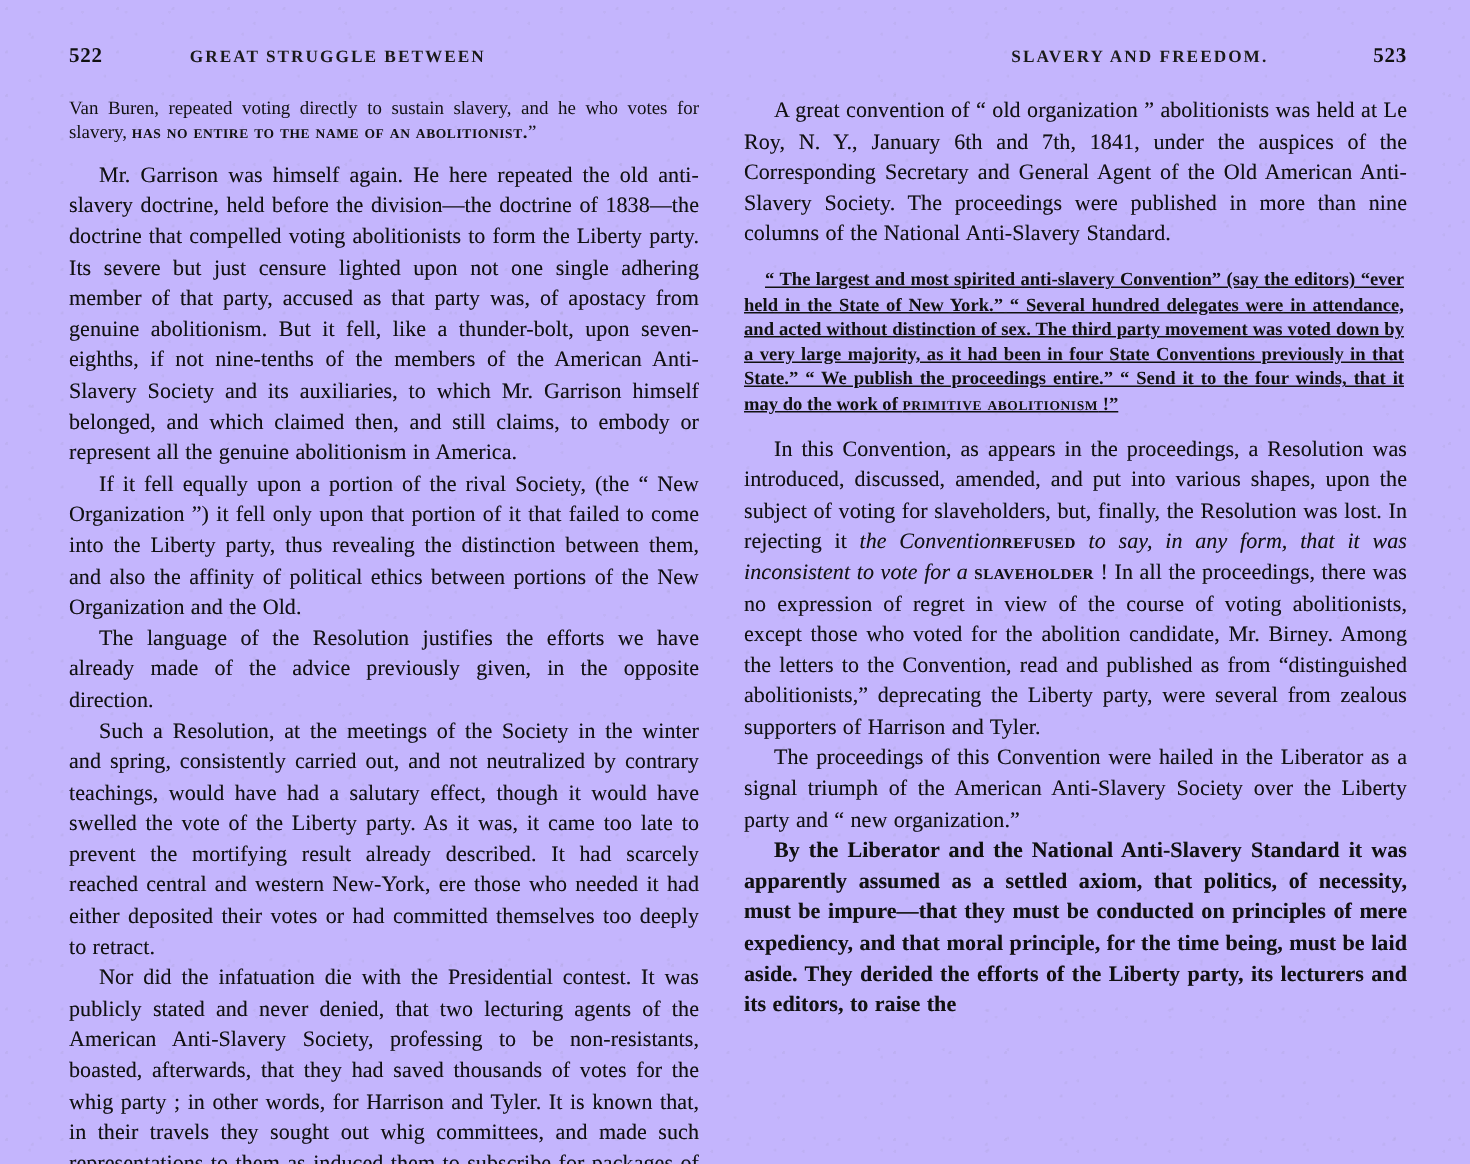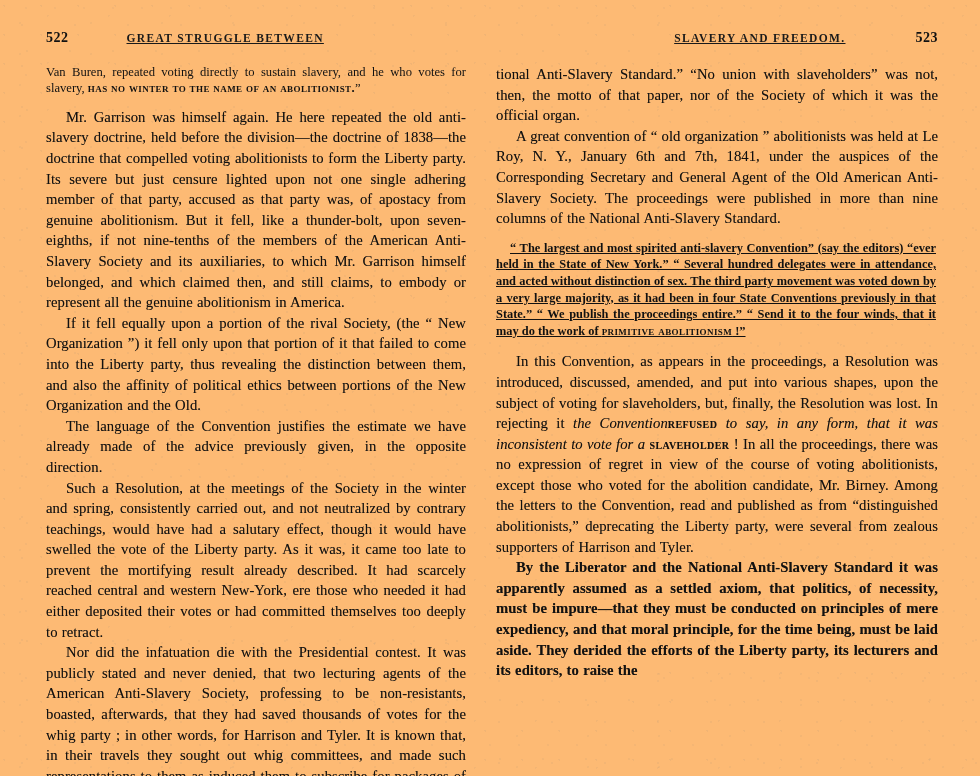--- a/index.html
+++ b/index.html
@@ -5,21 +5,21 @@
 <style>
   html, body {
     margin: 0;
     padding: 0;
     background: #ffffff;
   }
   #page {
     position: relative;
     width: 980px;
     height: 776px;
-    background: #fdba74;
+    background: #c4b5fd;
     overflow: hidden;
     font-family: "Liberation Serif", "DejaVu Serif", serif;
     color: #0d0d0d;
   }
   
   #page::before {
     content: "";
     position: absolute;
     inset: 0;
     pointer-events: none;
@@ -62,21 +62,21 @@
   }
   .running-head.left-head  { justify-content: flex-start; }
   .running-head.right-head { justify-content: flex-end; }
 
   .folio {
     font-size: 14px;
     font-weight: 700;
     letter-spacing: .5px;
     color: #111;
   }
-  .head-title { flex: 0 0 auto; text-decoration: underline; }
+  .head-title { flex: 0 0 auto; }
 
   .left-head .folio { margin-right: 58px; }
   .left-head .head-title { }
   .right-head .head-title { margin-right: 70px; }
 
   .column {
     width: 420px;
     margin-top: 8px;
   }
   .page-half.right .column { width: 442px; }
@@ -132,46 +132,46 @@
 
     <div class="page-half left">
 
       <div class="running-head left-head">
         <span class="folio">522</span>
         <span class="head-title">GREAT STRUGGLE BETWEEN</span>
       </div>
 
       <div class="column">
 
-        <p class="epigraph"><span>Van Buren, repeated voting directly to sustain slavery, and he who votes for slavery, </span><span class="smallcaps-sm">has no winter to the name of an abolitionist.</span><span>”</span></p>
+        <p class="epigraph"><span>Van Buren, repeated voting directly to sustain slavery, and he who votes for slavery, </span><span class="smallcaps-sm">has no entire to the name of an abolitionist.</span><span>”</span></p>
 
         <p class="body">Mr. Garrison was himself again.  He here repeated the old anti-slavery doctrine, held before the division—the doctrine of 1838—the doctrine that compelled voting abolitionists to form the Liberty party.  Its severe but just censure lighted upon not one single adhering member of that party, accused as that party was, of apostacy from genuine abolitionism.  But it fell, like a thunder-bolt, upon seven-eighths, if not nine-tenths of the members of the American Anti-Slavery Society and its auxiliaries, to which Mr. Garrison himself belonged, and which claimed then, and still claims, to embody or represent all the genuine abolitionism in America.</p>
         <p class="body">If it fell equally upon a portion of the rival Society, (the “ New Organization ”) it fell only upon that portion of it that failed to come into the Liberty party, thus revealing the distinction between them, and also the affinity of political ethics between portions of the New Organization and the Old.</p>
-        <p class="body">The language of the Convention justifies the estimate we have already made of the advice previously given, in the opposite direction.</p>
+        <p class="body">The language of the Resolution justifies the efforts we have already made of the advice previously given, in the opposite direction.</p>
         <p class="body">Such a Resolution, at the meetings of the Society in the winter and spring, consistently carried out, and not neutralized by contrary teachings, would have had a salutary effect, though it would have swelled the vote of the Liberty party.  As it was, it came too late to prevent the mortifying result already described.  It had scarcely reached central and western New-York, ere those who needed it had either deposited their votes or had committed themselves too deeply to retract.</p>
         <p class="body">Nor did the infatuation die with the Presidential contest.  It was publicly stated and never denied, that two lecturing agents of the American Anti-Slavery Society, professing to be non-resistants, boasted, afterwards, that they had saved thousands of votes for the whig party ; in other words, for Harrison and Tyler.  It is known that, in their travels they sought out whig committees, and made such representations to them as induced them to subscribe for packages of the “ Na-</p>
 
       </div>
     </div>
 
     <div class="page-half right">
 
       <div class="running-head right-head">
         <span class="head-title">SLAVERY AND FREEDOM.</span>
         <span class="folio">523</span>
       </div>
 
       <div class="column">
 
-        <p class="body no-indent">tional Anti-Slavery Standard.”  “No union with slaveholders” was not, then, the motto of that paper, nor of the Society of which it was the official organ.</p>
         <p class="body">A great convention of “ old organization ” abolitionists was held at Le Roy, N. Y., January 6th and 7th, 1841, under the auspices of the Corresponding Secretary and General Agent of the Old American Anti-Slavery Society.  The proceedings were published in more than nine columns of the National Anti-Slavery Standard.</p>
 
         <blockquote class="quoted"><span>“ The largest and most spirited anti-slavery Convention” (say the editors) “ever held in the State of New York.”  “ Several hundred delegates were in attendance, and acted without distinction of sex.  The third party movement was voted down by a very large majority, as it had been in four State Conventions previously in that State.”  “ We publish the proceedings entire.”  “ Send it to the four winds, that it may do the work of </span><span class="smallcaps-sm">primitive abolitionism</span><span> !”</span></blockquote>
 
         <p class="body"><span>In this Convention, as appears in the proceedings, a Resolution was introduced, discussed, amended, and put into various shapes, upon the subject of voting for slaveholders, but, finally, the Resolution was lost.  In rejecting it </span><span class="ital">the Convention</span><span class="smallcaps-sm">refused</span><span class="ital"> to say, in any form, that it was inconsistent to vote for a </span><span class="smallcaps-sm">slaveholder</span><span> !  In all the proceedings, there was no expression of regret in view of the course of voting abolitionists, except those who voted for the abolition candidate, Mr. Birney.  Among the letters to the Convention, read and published as from “distinguished abolitionists,” deprecating the Liberty party, were several from zealous supporters of Harrison and Tyler.</span></p>
 
+        <p class="body">The proceedings of this Convention were hailed in the Liberator as a signal triumph of the American Anti-Slavery Society over the Liberty party and “ new organization.”</p>
         <p class="body ink-heavy">By the Liberator and the National Anti-Slavery Standard it was apparently assumed as a settled axiom, that politics, of necessity, must be impure—that they must be conducted on principles of mere expediency, and that moral principle, for the time being, must be laid aside.  They derided the efforts of the Liberty party, its lecturers and its editors, to raise the</p>
 
       </div>
     </div>
 
   </div>
 </div>
 
 </body></html>

